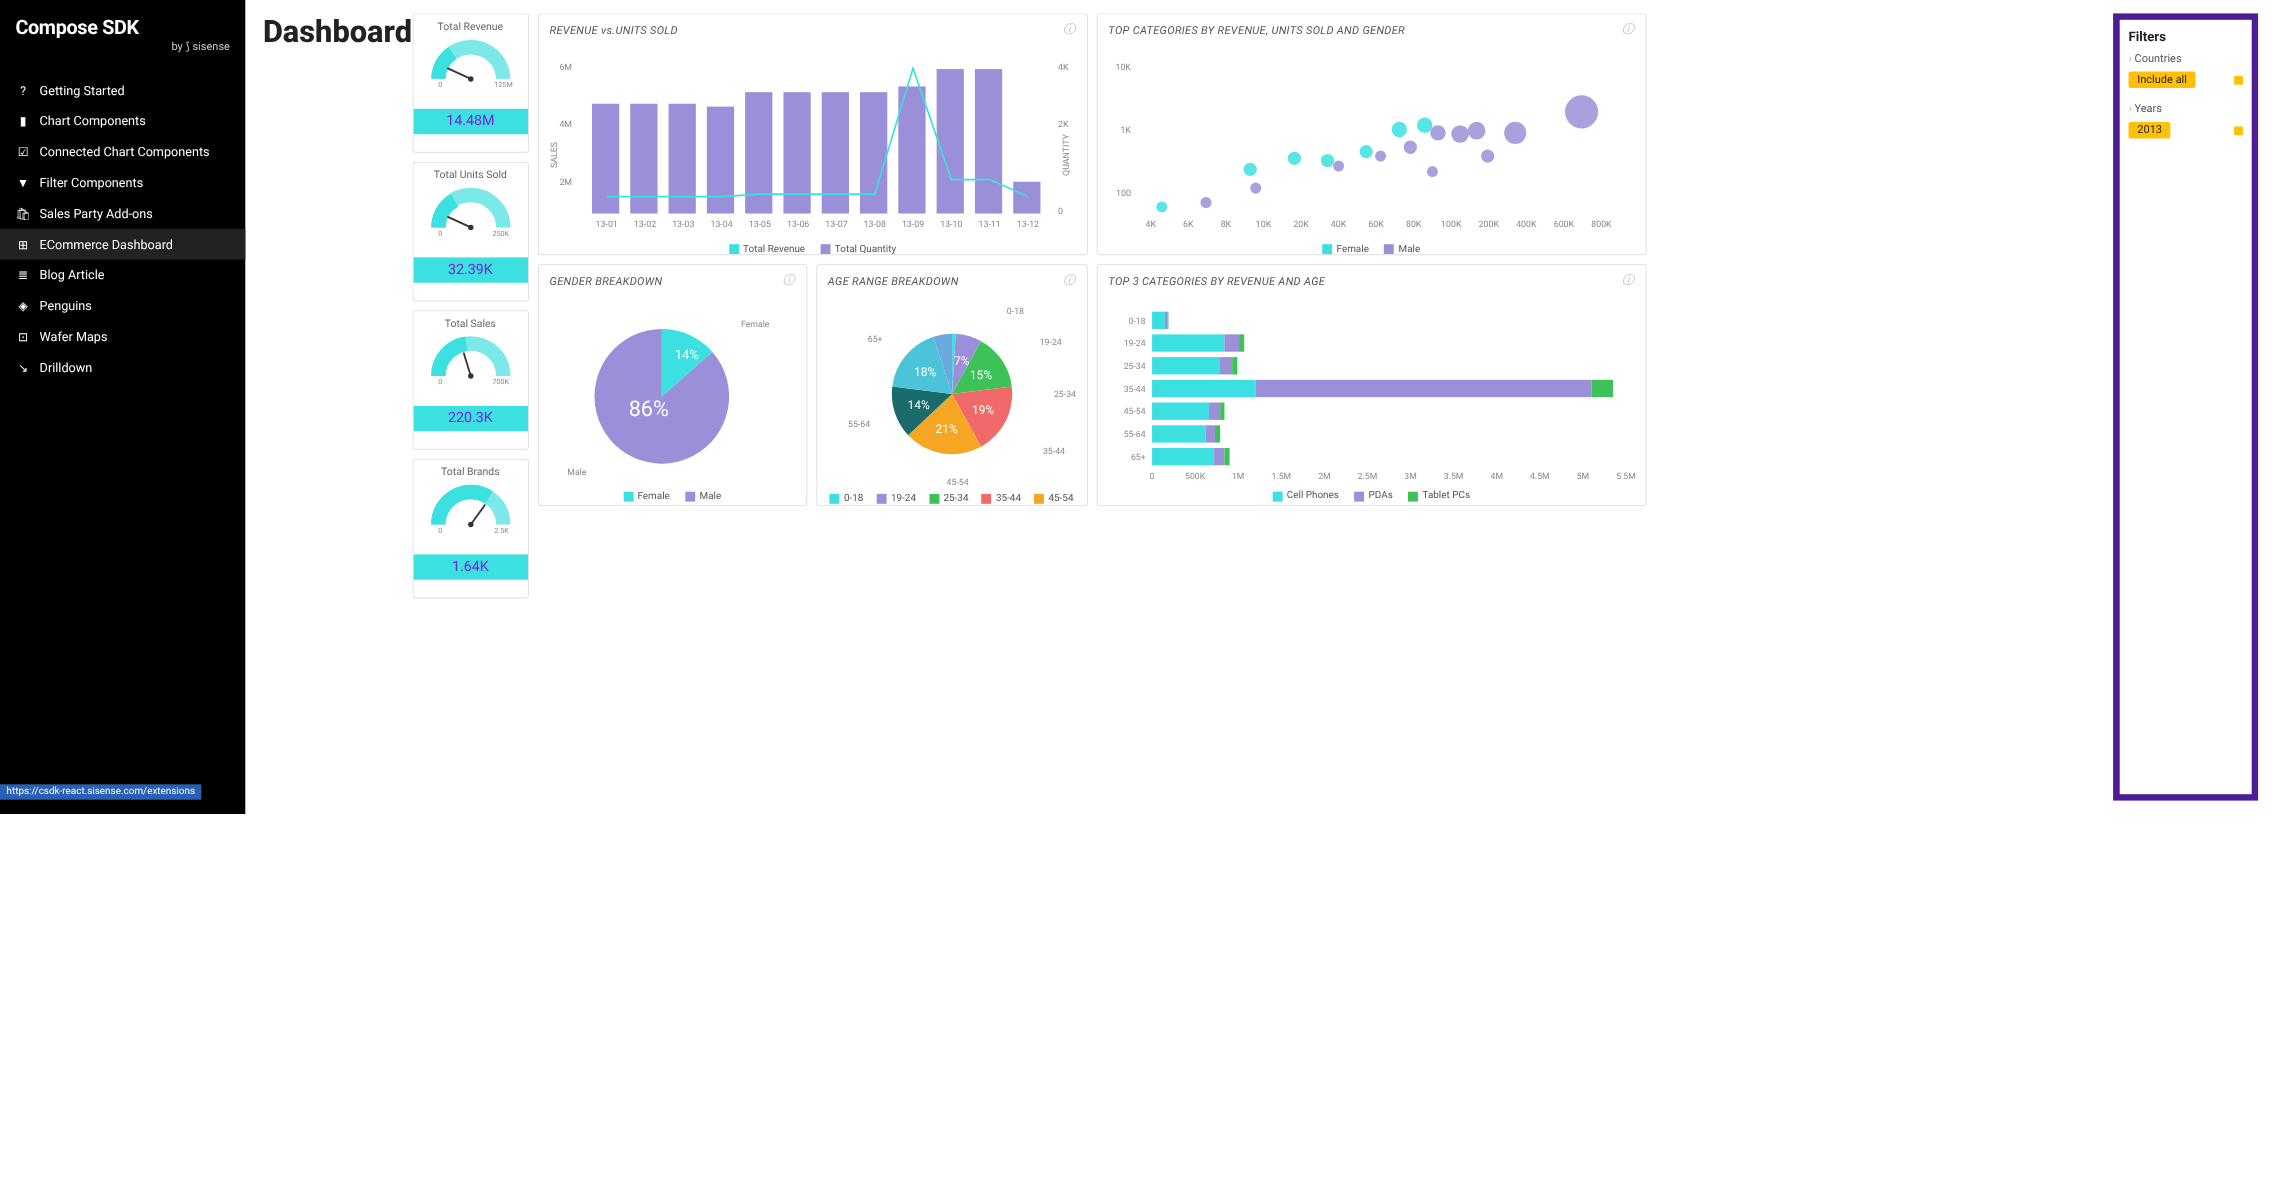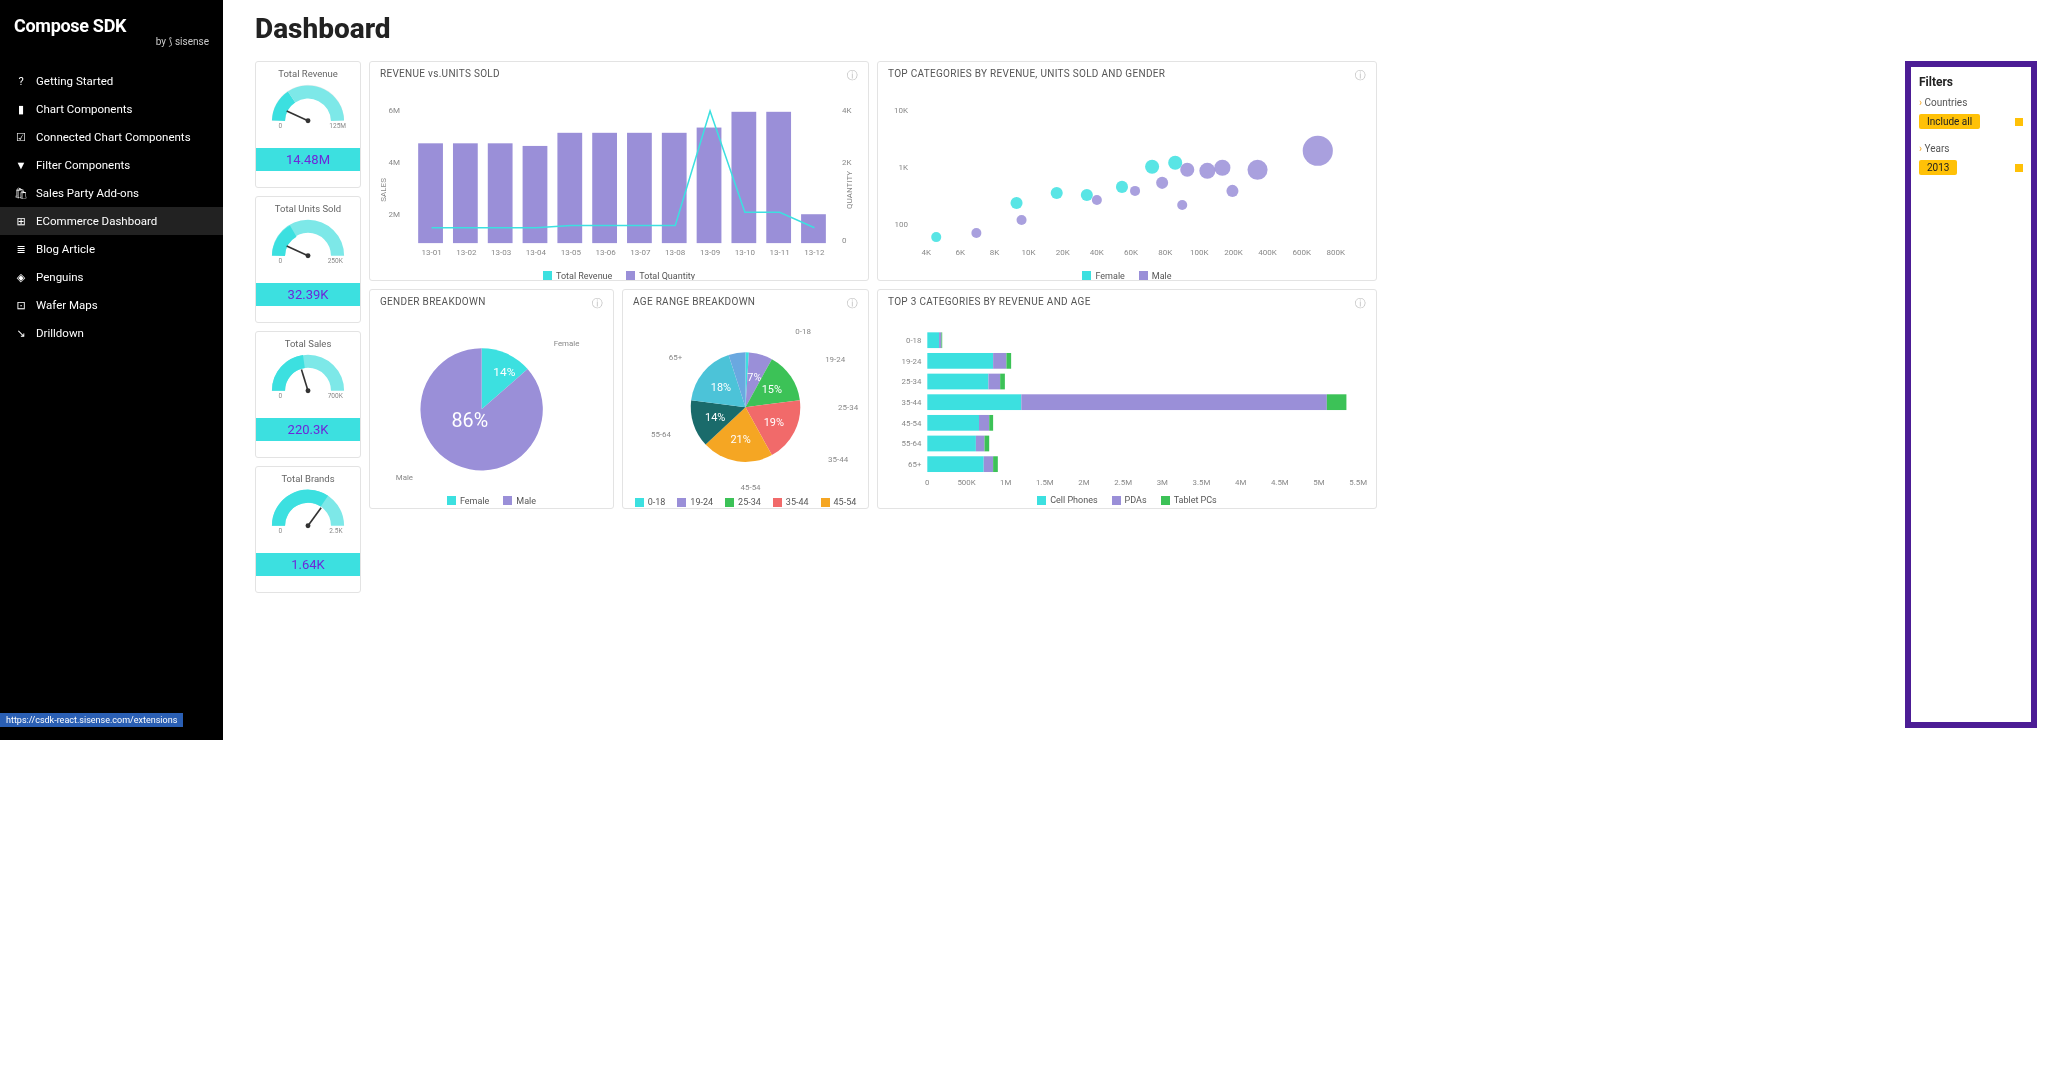--- a/index.html
+++ b/index.html
@@ -7,37 +7,37 @@
 .app { display: flex; width: 100%; height: 740px; box-shadow: 0 20px 60px rgba(0,0,0,0.3); }
 .sidebar { width: 223px; background: #000; color: #fff; flex-shrink: 0; padding: 10px 0; position: relative; }
 .logo { padding: 5px 14px 12px; }
 .logo-main { font-size: 18px; font-weight: 700; letter-spacing: -0.3px; }
 .logo-sub { font-size: 10px; text-align: right; color: #ccc; }
 .nav { margin-top: 8px; }
 .nav-item { display: flex; align-items: flex-start; gap: 8px; padding: 7px 14px; cursor: pointer; font-size: 11.5px; }
 .nav-item.active { background: #222; }
 .nav-icon { width: 14px; height: 14px; flex-shrink: 0; display: inline-flex; align-items: center; justify-content: center; font-size: 11px; }
 .status-url { position: absolute; bottom: 13px; left: 0; background: #2a5fb4; color: #fff; font-size: 9px; padding: 2px 6px; }
-.main { flex: 1; padding: 12px 32px; display: flex; flex-direction: column; overflow: hidden; }
+.main { flex: 1; padding: 12px 16px; display: flex; flex-direction: row; overflow: hidden; }
 .page-title { font-size: 28px; font-weight: 800; margin-bottom: 16px; }
 .toolbar { display: flex; justify-content: space-between; align-items: center; margin-bottom: 10px; }
 .subtitle { font-size: 17px; font-weight: 700; display: flex; align-items: center; gap: 6px; }
 .edit-icon { color: #f5a623; font-size: 13px; }
 .tab-group { display: flex; gap: 4px; }
 .tab-btn { padding: 6px 14px; border: 1px solid #ddd; background: #fff; border-radius: 3px; cursor: pointer; font-size: 11px; }
 .tab-btn.active { background: #ffc107; border-color: #ffc107; font-weight: 600; }
 .dashboard { display: flex; gap: 8px; flex: 1; overflow: hidden; }
 .gauges-col { width: 106px; display: flex; flex-direction: column; gap: 8px; }
 .gauge-card { border: 1px solid #e3e3e3; border-radius: 3px; padding: 6px 4px 0; text-align: center; background: #fff; }
 .gauge-title { font-size: 9.5px; color: #666; margin-bottom: 4px; }
 .gauge-svg { width: 82px; height: 46px; }
 .gauge-val { background: #3ce0e0; color: #6d28d9; font-size: 13px; padding: 4px 0; margin: 16px -4px; font-weight: 400; }
 .charts-grid { display: grid; grid-template-columns: 500px 500px; grid-template-rows: 220px 220px; gap: 8px; flex: 1; }
 .widget { border: 1px solid #e3e3e3; border-radius: 3px; background: #fff; display: flex; flex-direction: column; overflow: hidden; }
-.widget-hdr { display: flex; justify-content: space-between; align-items: flex-start; padding: 6px 10px; font-size: 10px; color: #555; letter-spacing: 0.3px; }
+.widget-hdr { display: flex; justify-content: space-between; align-items: flex-end; padding: 6px 10px; font-size: 10px; color: #555; letter-spacing: 0.3px; font-style: italic; }
 .info-icon { color: #bbb; font-size: 11px; cursor: pointer; }
 .widget-body { flex: 1; padding: 4px 8px 2px; position: relative; }
 .legend { display: flex; gap: 14px; justify-content: center; font-size: 9px; color: #555; padding: 2px 0 4px; }
 .legend-item { display: flex; align-items: center; gap: 4px; }
 .swatch { width: 9px; height: 9px; display: inline-block; }
 .row2 { display: flex; gap: 8px; }
 .pie-wrap { flex: 1; }
 .filters { width: 132px; border: 6px solid #4c1d95; background: #fff; padding: 8px; font-size: 11px; }
 .filters-title { font-weight: 700; margin-bottom: 8px; font-size: 12px; }
 .filter-group { margin-bottom: 14px; }

